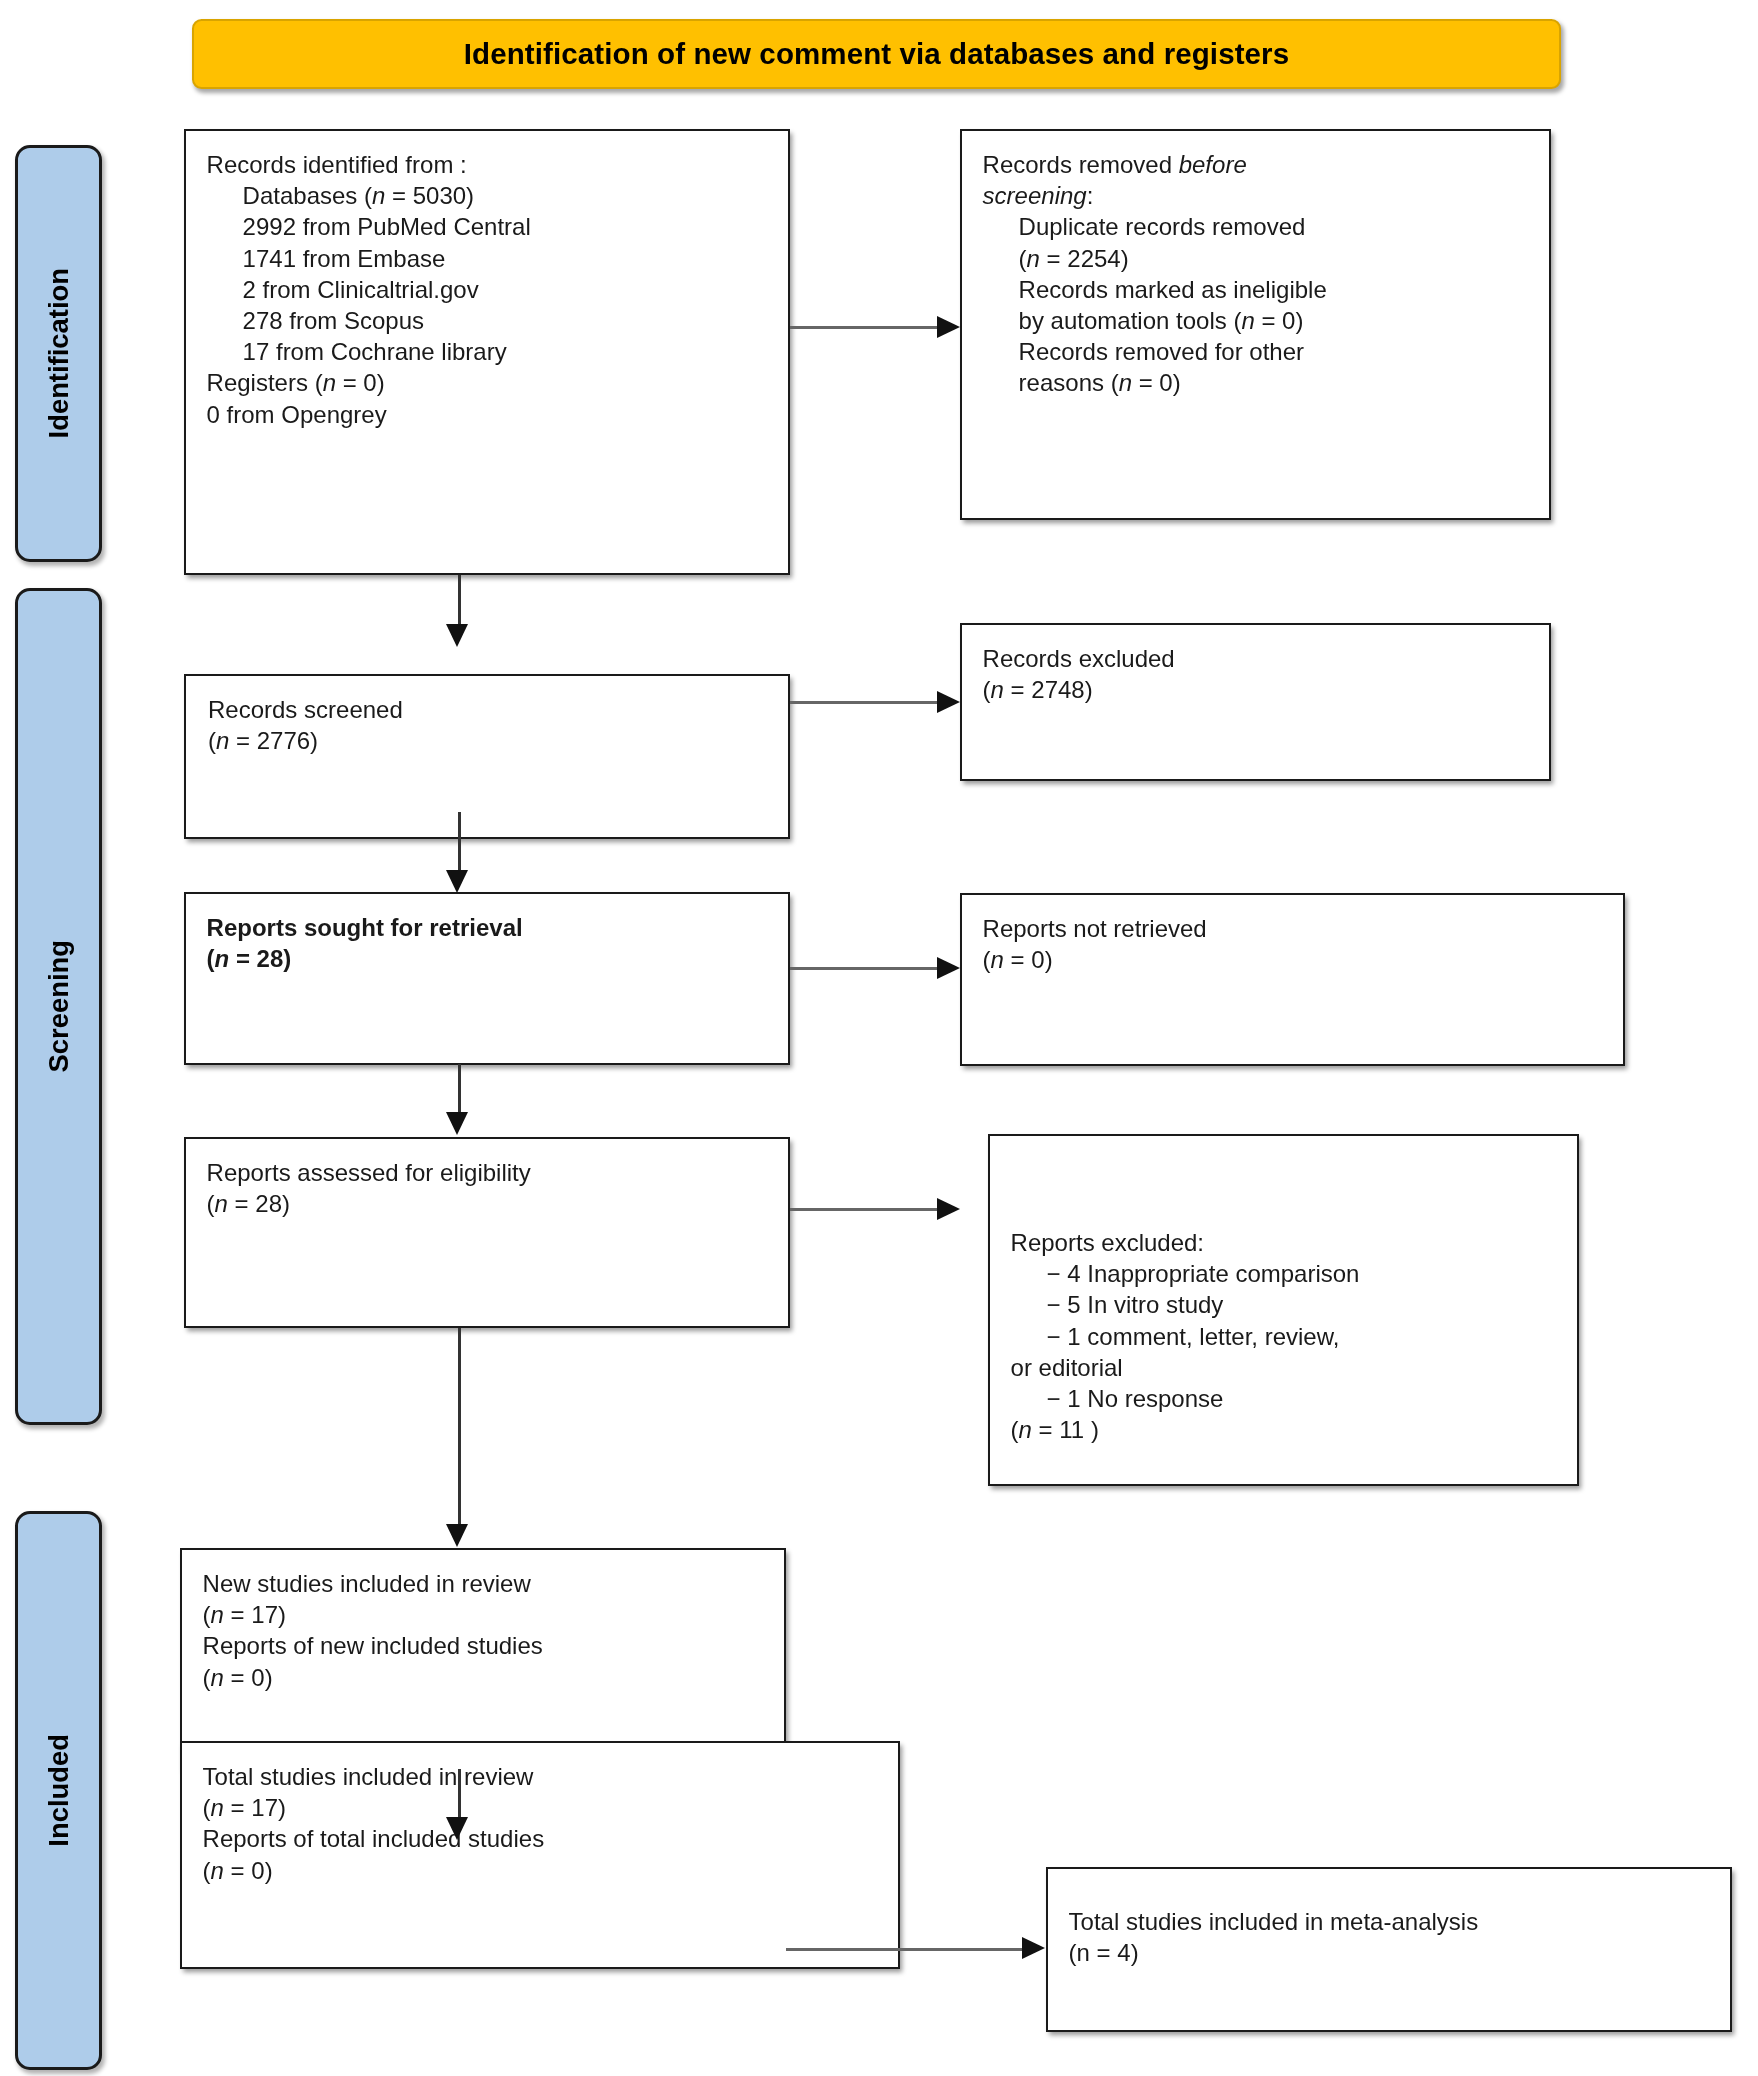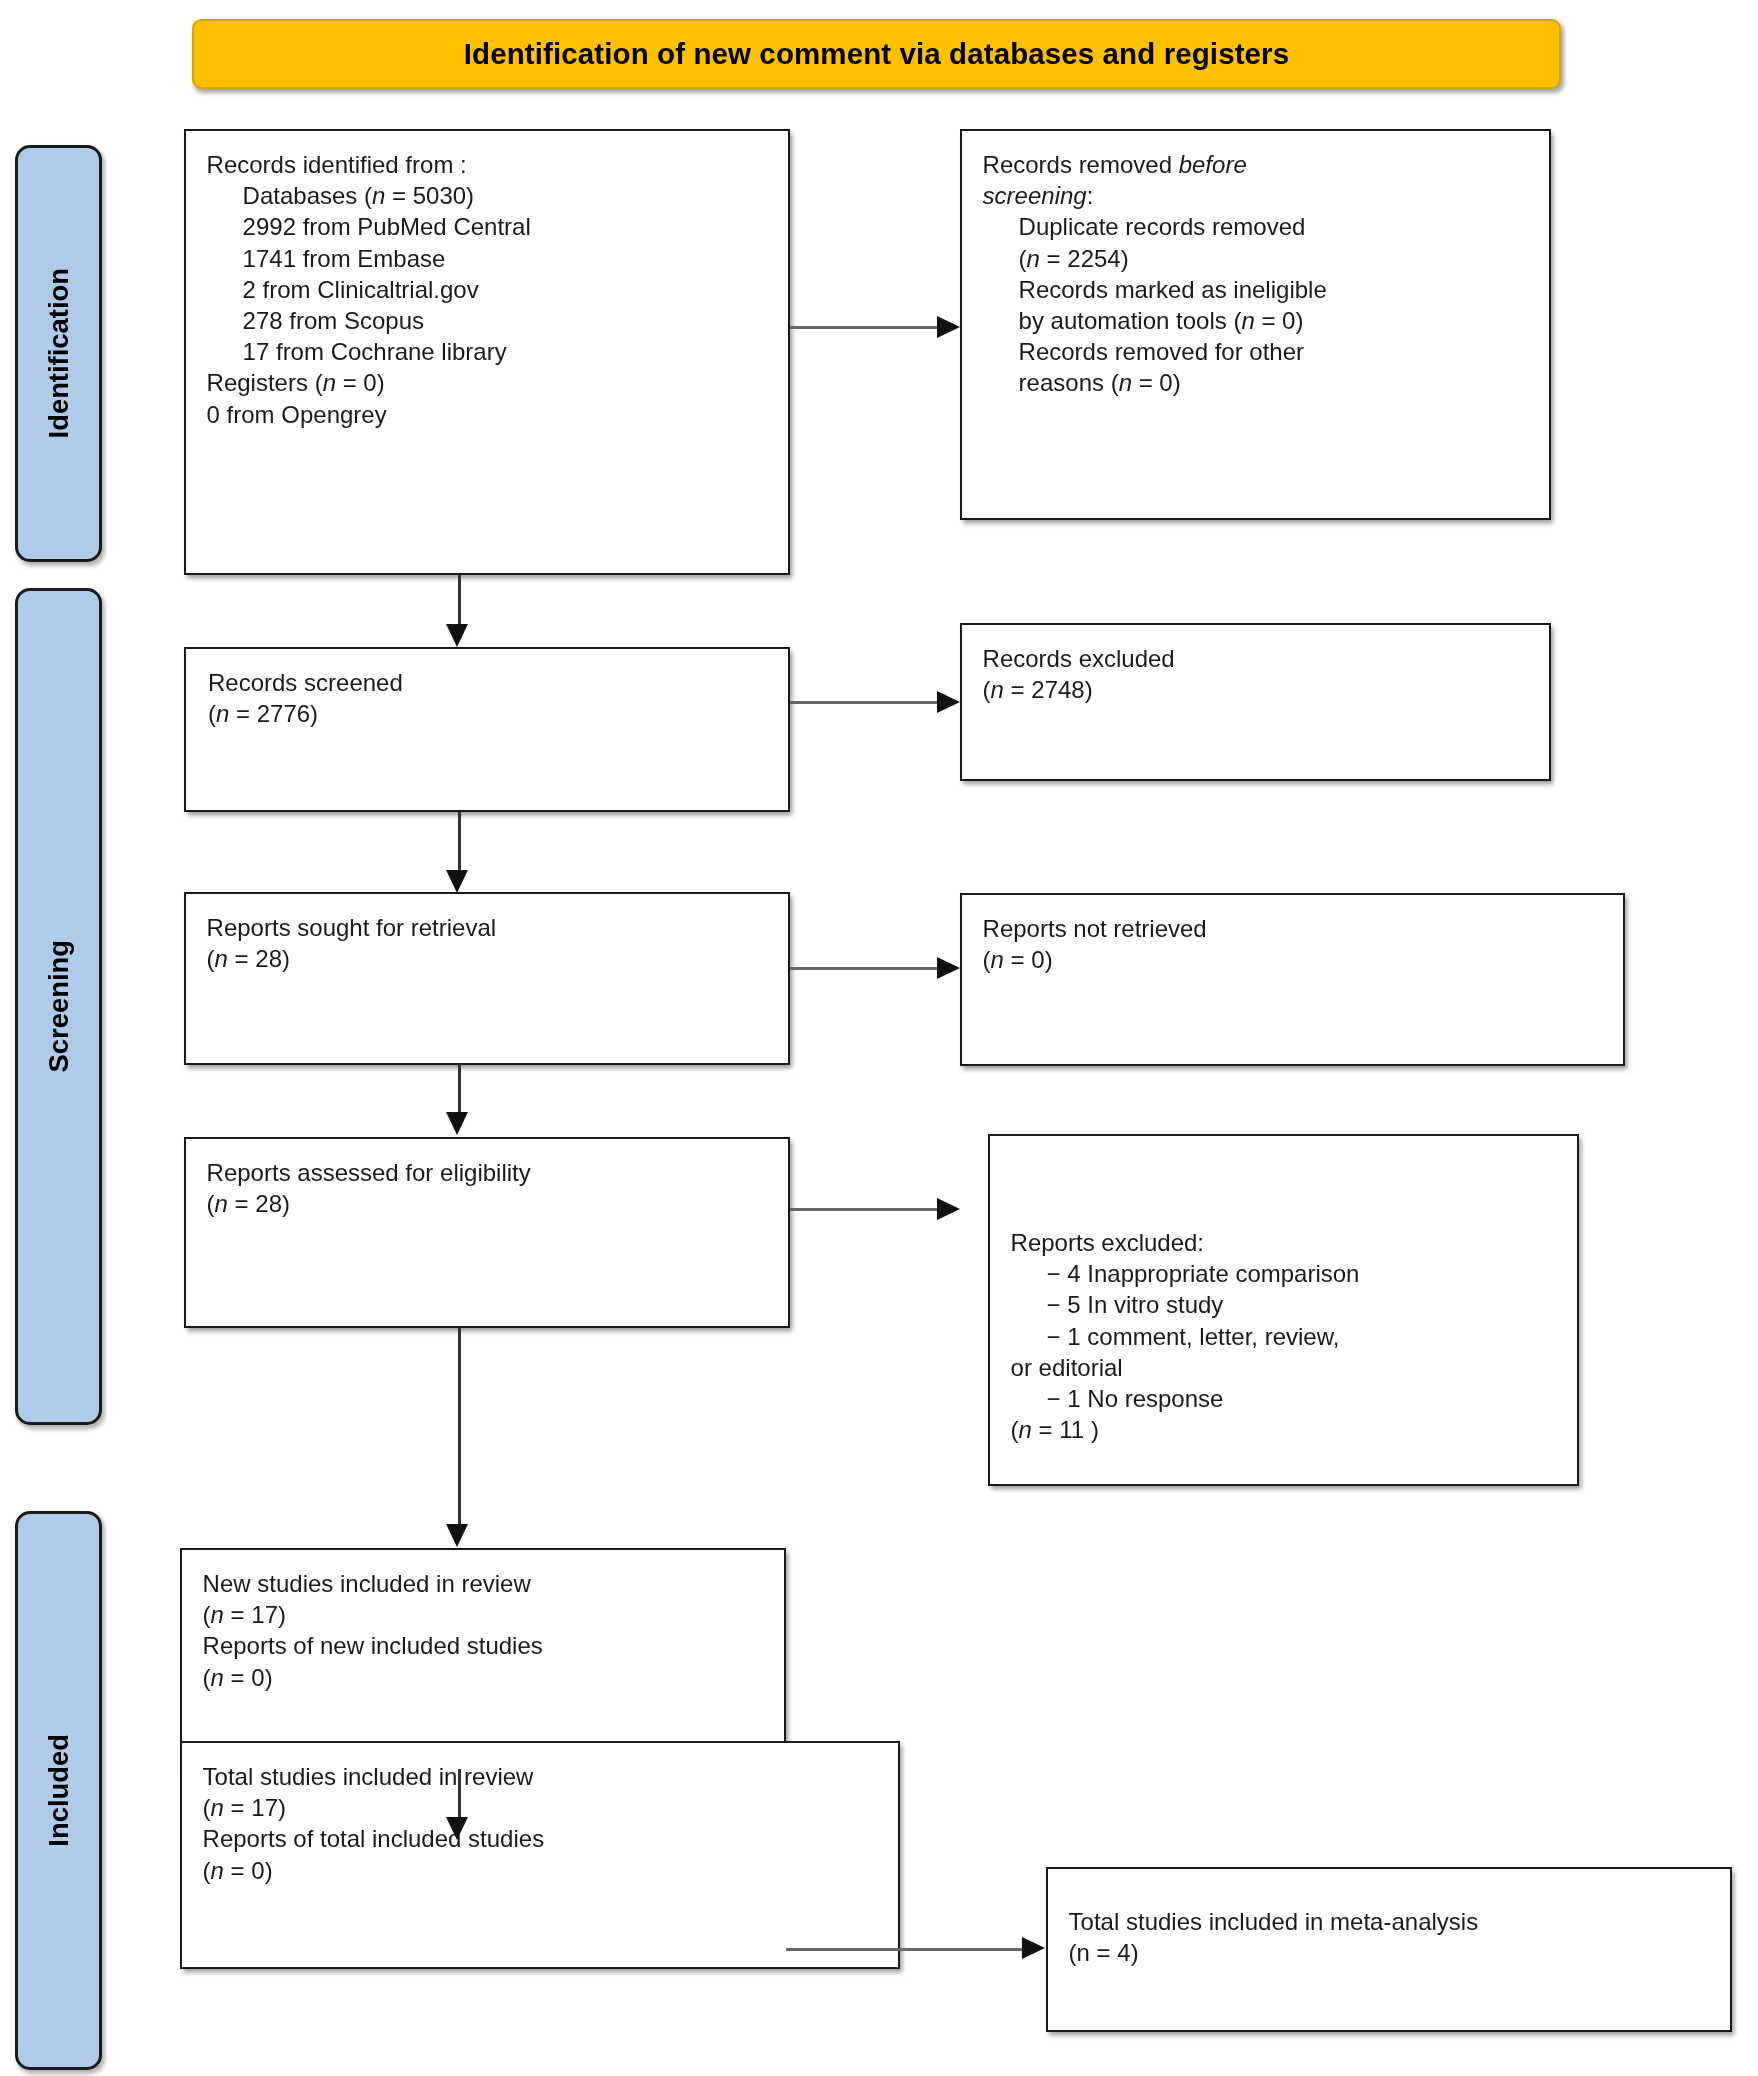--- a/index.html
+++ b/index.html
@@ -80,23 +80,23 @@
     line-height: 1.30;
     color: #1a1a1a;
     white-space: pre-wrap;
   }
   .box-text .ital { font-style: italic; }
   .indent { padding-left: 36px; display: block; }
 
   
   #box-identified          { left: 184px;  top: 129px;  width: 606px;  height: 446px; }
   #box-removed             { left: 960px; top: 129px;  width: 591px;  height: 391px; }
-  #box-screened            { left: 184px;  top: 647px;  width: 606px;  height: 165px; padding-left: 22px; }
+  #box-screened            { left: 184px;  top: 674px;  width: 606px;  height: 165px; padding-left: 22px; }
   #box-records-excluded    { left: 960px; top: 623px;  width: 591px;  height: 158px; }
-  #box-sought              { left: 184px;  top: 892px; width: 606px;  height: 173px; }
+  #box-sought              { left: 184px;  top: 892px; width: 606px;  height: 173px; font-weight: bold; }
   #box-not-retrieved       { left: 960px; top: 893px; width: 665px;  height: 173px; }
   #box-assessed            { left: 184px;  top: 1137px; width: 606px;  height: 191px; }
   #box-reports-excluded    { left: 988px; top: 1134px; width: 591px;  height: 352px; }
   #box-new-included        { left: 180px;  top: 1548px; width: 606px;  height: 221px; }
   #box-total-included      { left: 180px;  top: 1741px; width: 720px;  height: 228px; }
   #box-meta-analysis       { left: 1046px; top: 1867px; width: 686px; height: 165px; }
 
   
   .vline {
     position: absolute;

